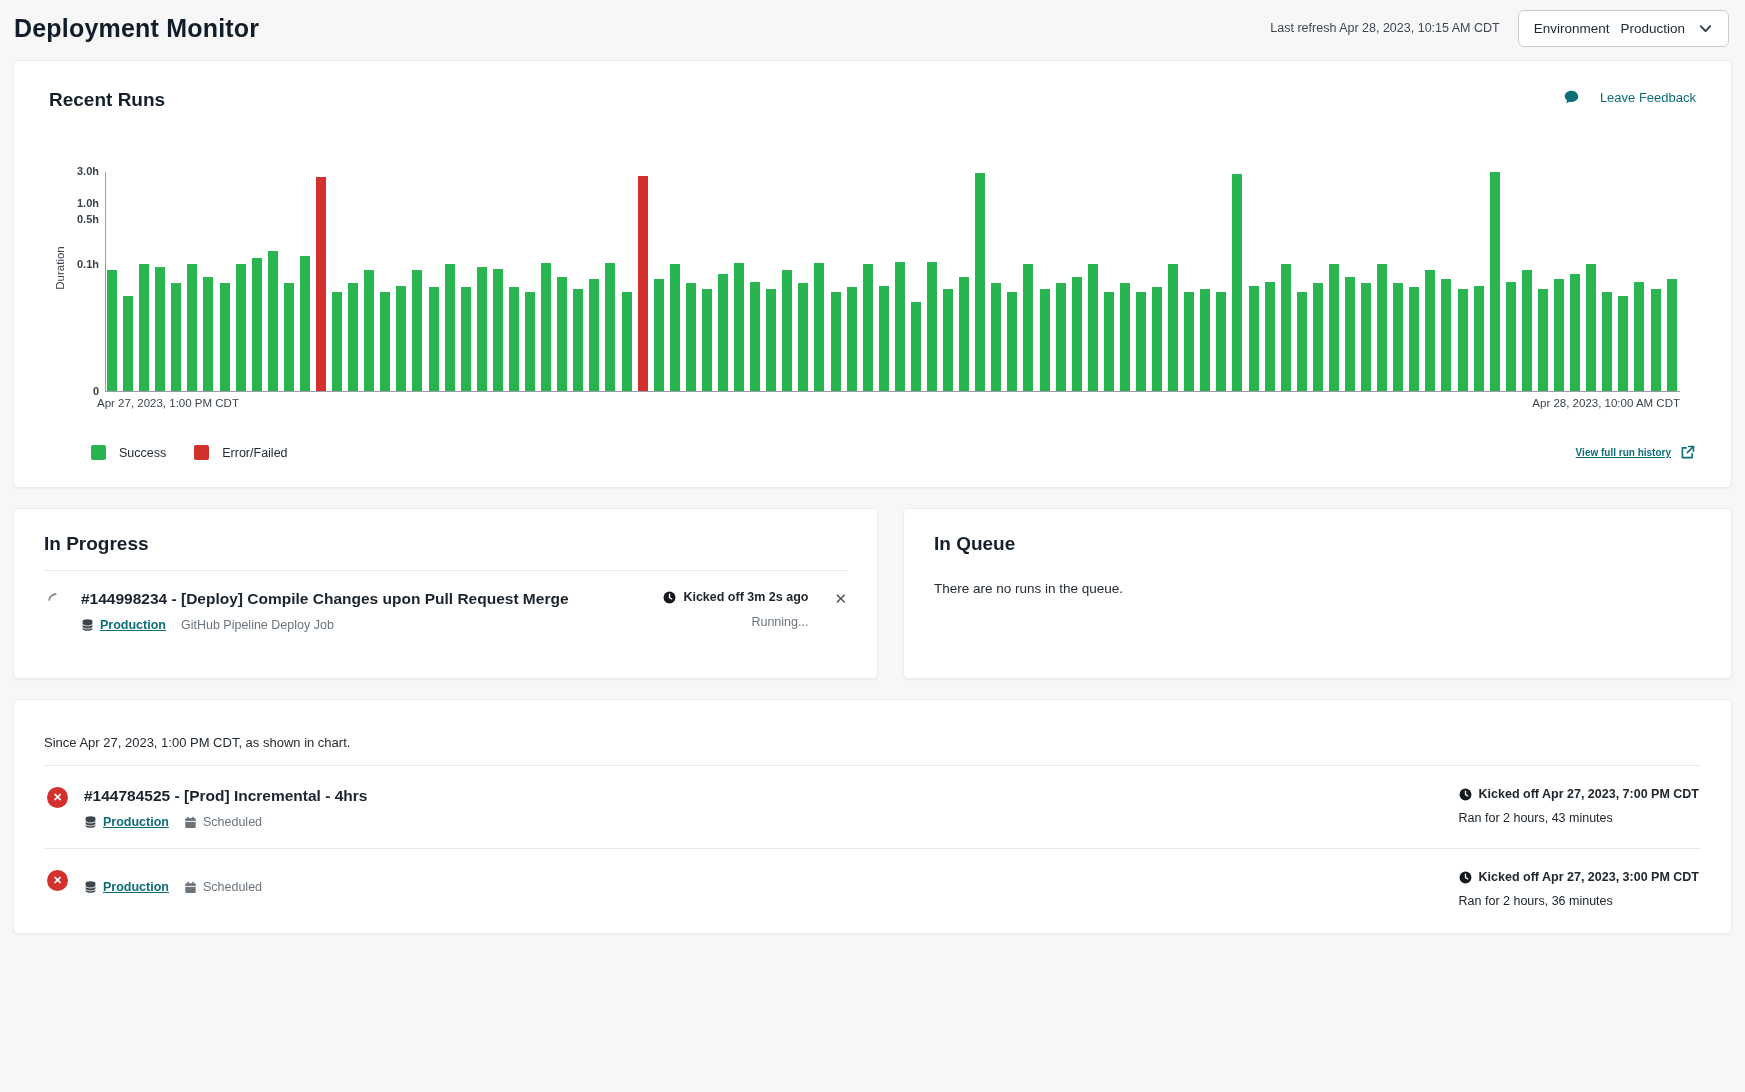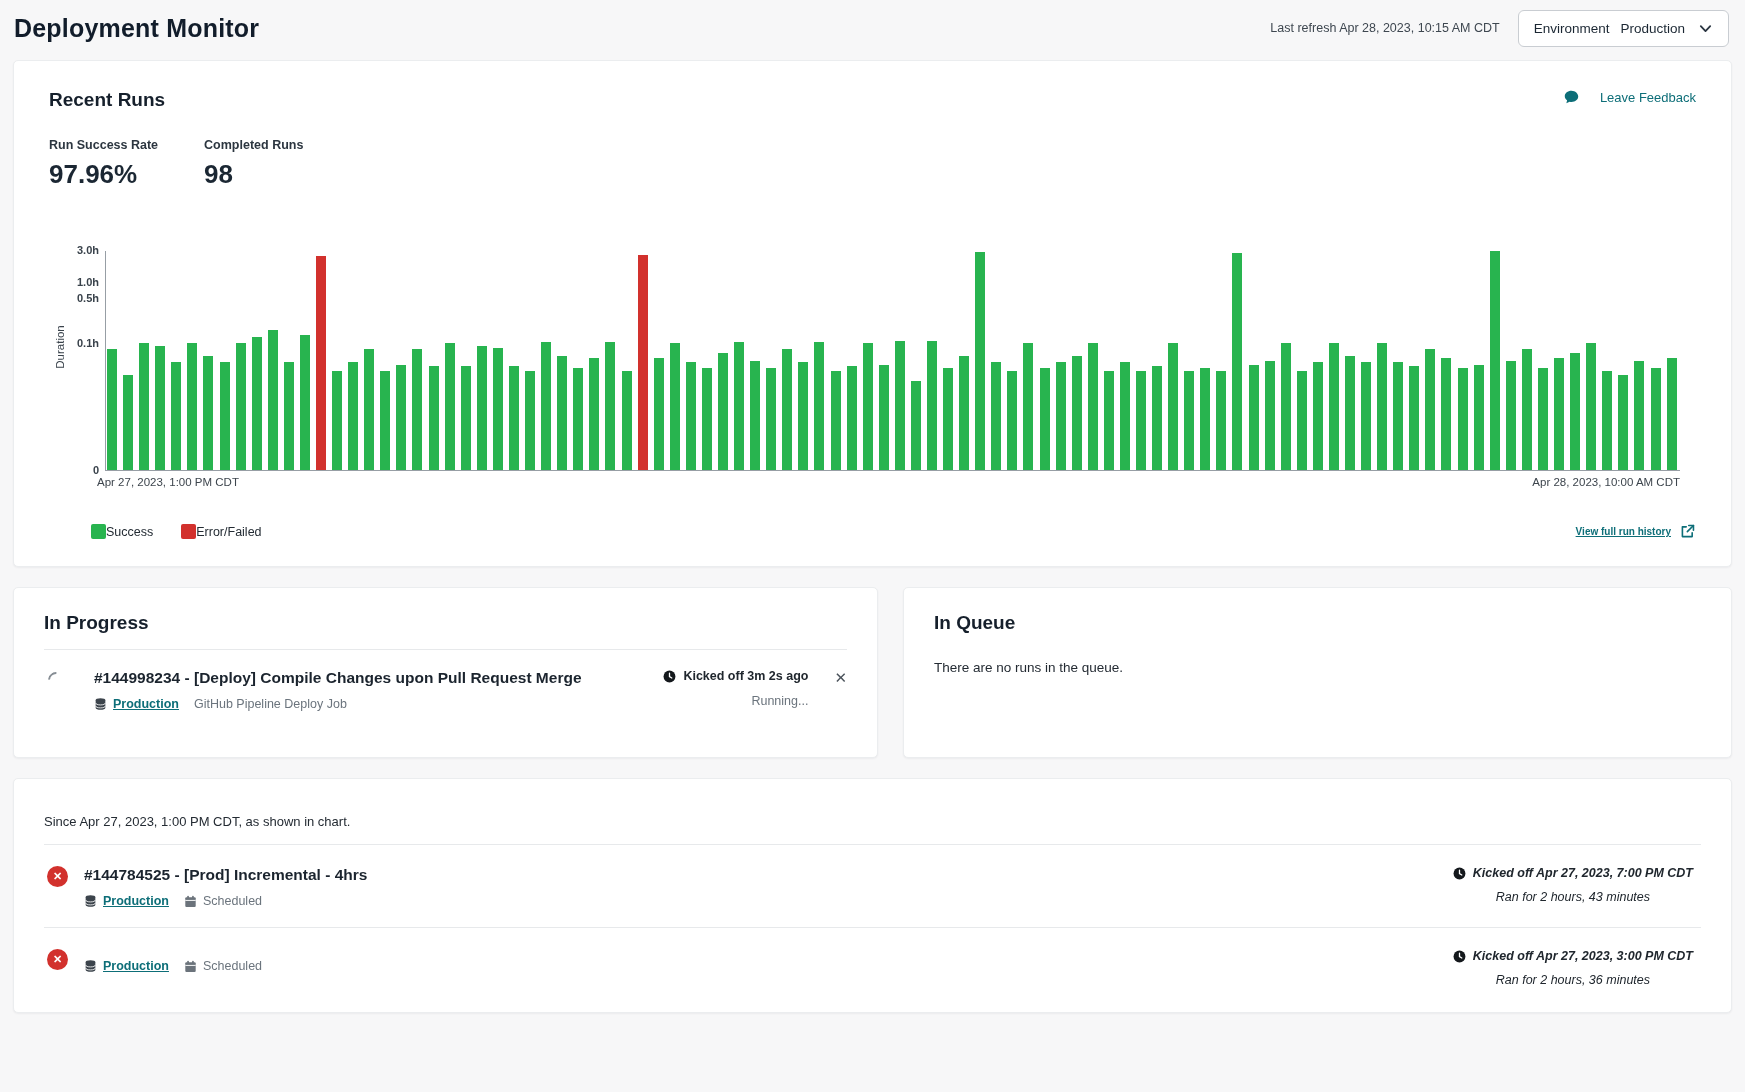--- a/index.html
+++ b/index.html
@@ -30,51 +30,51 @@
   .plot { position:relative; margin:61px 0 0 56px; width:1575px; height:220px; border-left:1px solid #979ea5; border-bottom:1px solid #979ea5; }
   .bars { position:absolute; left:1px; bottom:0; width:1570px; height:226px; display:flex; align-items:flex-end; justify-content:space-between; }
   .bar { width:10px; flex:none; }
   .ytick { position:absolute; right:calc(100% + 7px); transform:translateY(50%); font-size:11px; font-weight:700; color:#39424b; white-space:nowrap; }
   .y-axis-title { position:absolute; right:calc(100% + 40px); top:44%; transform:translateY(-50%) rotate(180deg); writing-mode:vertical-rl; font-size:11.5px; color:#39424b; }
   .x-start { position:absolute; top:calc(100% + 6px); left:-9px; font-size:11.5px; color:#3d454d; }
   .x-end { position:absolute; top:calc(100% + 6px); right:0; font-size:11.5px; color:#3d454d; }
   
   .chart-footer { display:flex; justify-content:space-between; align-items:center; margin-top:52px; }
   .legend { display:flex; gap:28px; margin-left:42px; }
-  .legend-item { display:flex; align-items:center; gap:0; font-size:12.5px; color:#232b33; }
+  .legend-item { display:flex; align-items:center; gap:13px; font-size:12.5px; color:#232b33; }
   .legend-chip { width:15px; height:15px; border-radius:2px; }
   .view-history { display:flex; align-items:center; gap:8px; font-size:10px; font-weight:700; color:#0d6e78; cursor:pointer; text-decoration:none; }
   .view-history .vh-label { text-decoration:underline; }
   
   .two-col { display:flex; gap:25px; padding:20px 13px 0; }
   .two-col .card { padding:24px 30px; min-height:171px; }
   .progress-card { width:865px; flex:none; }
   .queue-card { flex:1; }
   .divider { border:none; border-top:1px solid #e7e9eb; margin-top:15px; }
   .run-row { display:flex; align-items:flex-start; padding-top:19px; }
   .spinner { width:16px; height:16px; flex:none; border-radius:50%; border:2px solid transparent; border-top-color:#878e95; transform:rotate(-42deg); margin:3px 0 0 4px; }
-  .run-main { margin-left:30px; flex:1; }
+  .run-main { margin-left:17px; flex:1; }
   .run-title { font-size:15.5px; font-weight:700; color:#1b242e; }
   .run-meta { display:flex; align-items:center; gap:15px; margin-top:10px; }
   .env-tag { display:flex; align-items:center; gap:6px; font-size:12.5px; font-weight:600; color:#0d6e78; cursor:pointer; }
   .env-tag .tag-text { text-decoration:underline; }
   .muted { font-size:12.5px; color:#6b747d; }
   .run-right { text-align:right; margin-right:26px; }
   .kicked { display:flex; align-items:center; justify-content:flex-end; gap:7px; font-size:12.5px; font-weight:600; color:#20272e; white-space:nowrap; }
   .running { font-size:12.5px; color:#6b747d; margin-top:11px; }
   .close-x { font-size:15px; color:#4b535b; cursor:pointer; margin-top:1px; line-height:1; }
   .queue-empty { margin-top:26px; font-size:13.5px; color:#242b33; }
   
   .failed-card { margin:20px 13px 12px; padding:26px 30px 6px; }
   .failed-sub { margin-top:9px; font-size:13px; color:#242b33; }
   .failed-row { display:flex; align-items:flex-start; padding:21px 0 19px; border-bottom:1px solid #e7e9eb; }
   .failed-row:last-child { border-bottom:none; }
   .fail-badge { width:21px; height:21px; flex:none; border-radius:50%; background:#d2312d; color:#fff; font-size:11px; font-weight:700; display:flex; align-items:center; justify-content:center; margin-left:3px; }
   .failed-main { margin-left:16px; flex:1; }
-  .failed-right { text-align:center; margin-right:8px;font-style:italic; }
+  .failed-right { text-align:left; margin-right:2px; }
   .ran-for { font-size:12.5px; color:#20272e; margin-top:10px; }
   svg { display:block; }
 </style>
 </head>
 <body>
 
 <header class="page-header">
   <h1 class="page-title">Deployment Monitor</h1>
   <div class="header-right">
     <span class="last-refresh">Last refresh Apr 28, 2023, 10:15 AM CDT</span>
@@ -96,30 +96,20 @@
     <a class="feedback-link">
       <span>
         <svg width="17" height="16" viewBox="0 0 20 20" fill="#0d6e78">
             <path d="M10 2.2 C5.2 2.2 1.6 5.2 1.6 9 c0 2.1 1.1 4 2.9 5.2 L3.6 17.8 l4-1.8 c0.8 0.2 1.6 0.3 2.4 0.3 4.8 0 8.4-3 8.4-6.8 S14.8 2.2 10 2.2 z"></path>
           </svg>
       </span>
       <span>Leave Feedback</span>
     </a>
   </div>
 
-  <div class="stats-row">
-    <div class="stat">
-      <div class="stat-label">Run Success Rate</div>
-      <div class="stat-value">97.96%</div>
-    </div>
-    <div class="stat">
-      <div class="stat-label">Completed Runs</div>
-      <div class="stat-value">98</div>
-    </div>
-  </div>
 
   <div class="plot">
     <span class="y-axis-title">Duration</span>
     <div>
         <span class="ytick" style="bottom: 220px;">3.0h</span>
         <span class="ytick" style="bottom: 188px;">1.0h</span>
         <span class="ytick" style="bottom: 172px;">0.5h</span>
         <span class="ytick" style="bottom: 127px;">0.1h</span>
         <span class="ytick" style="bottom: 0px;">0</span>
       </div>

